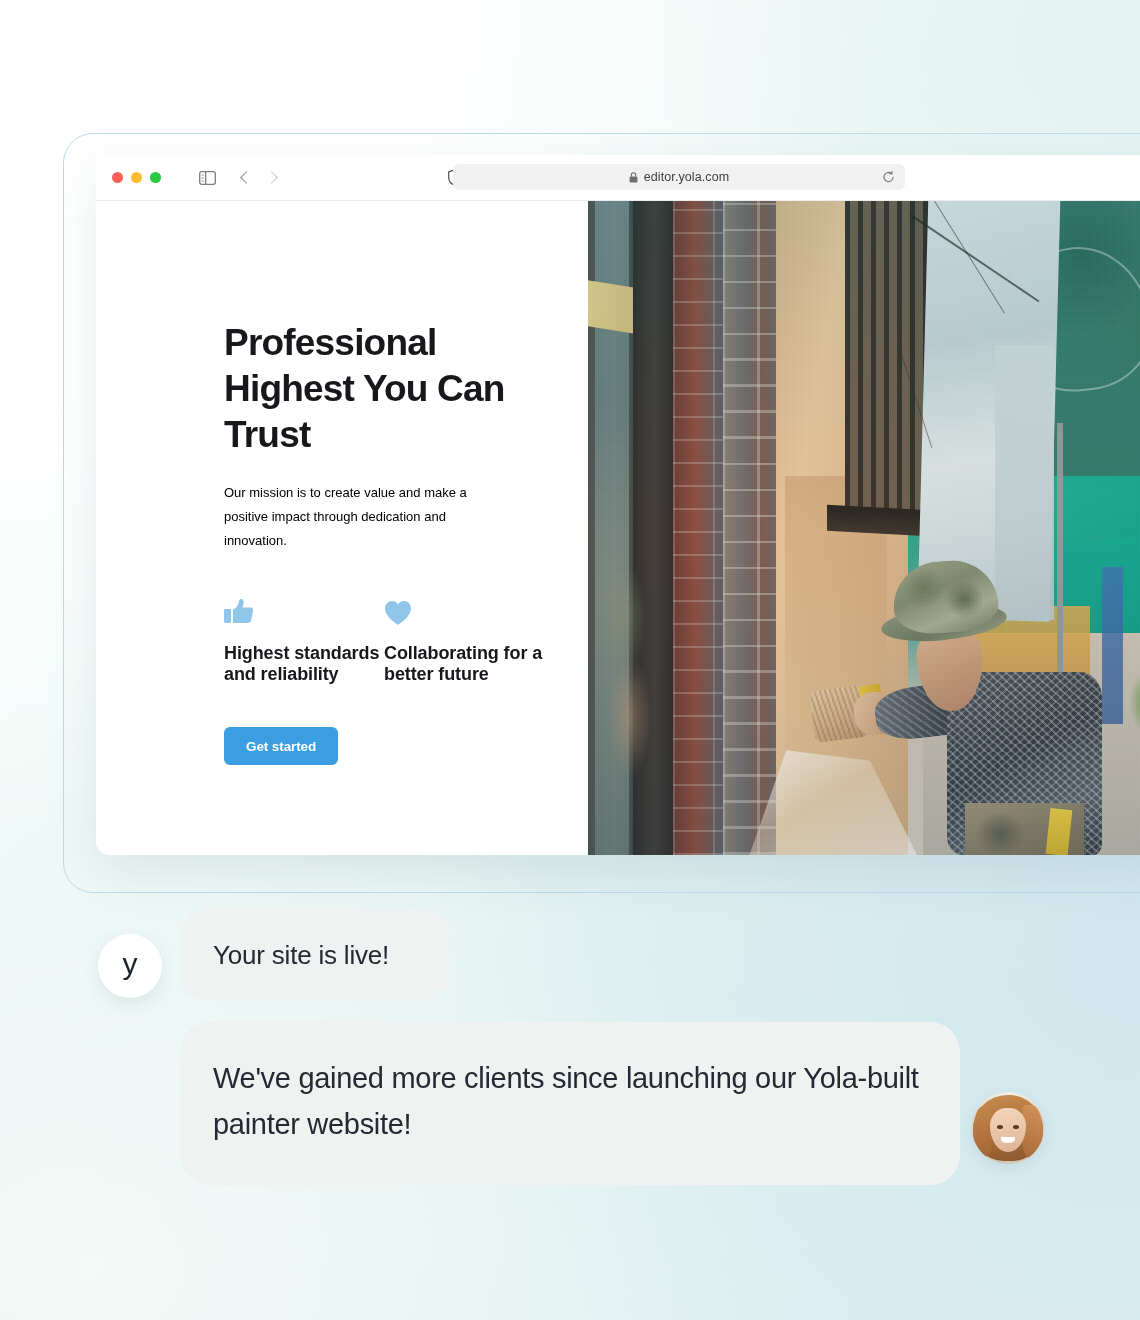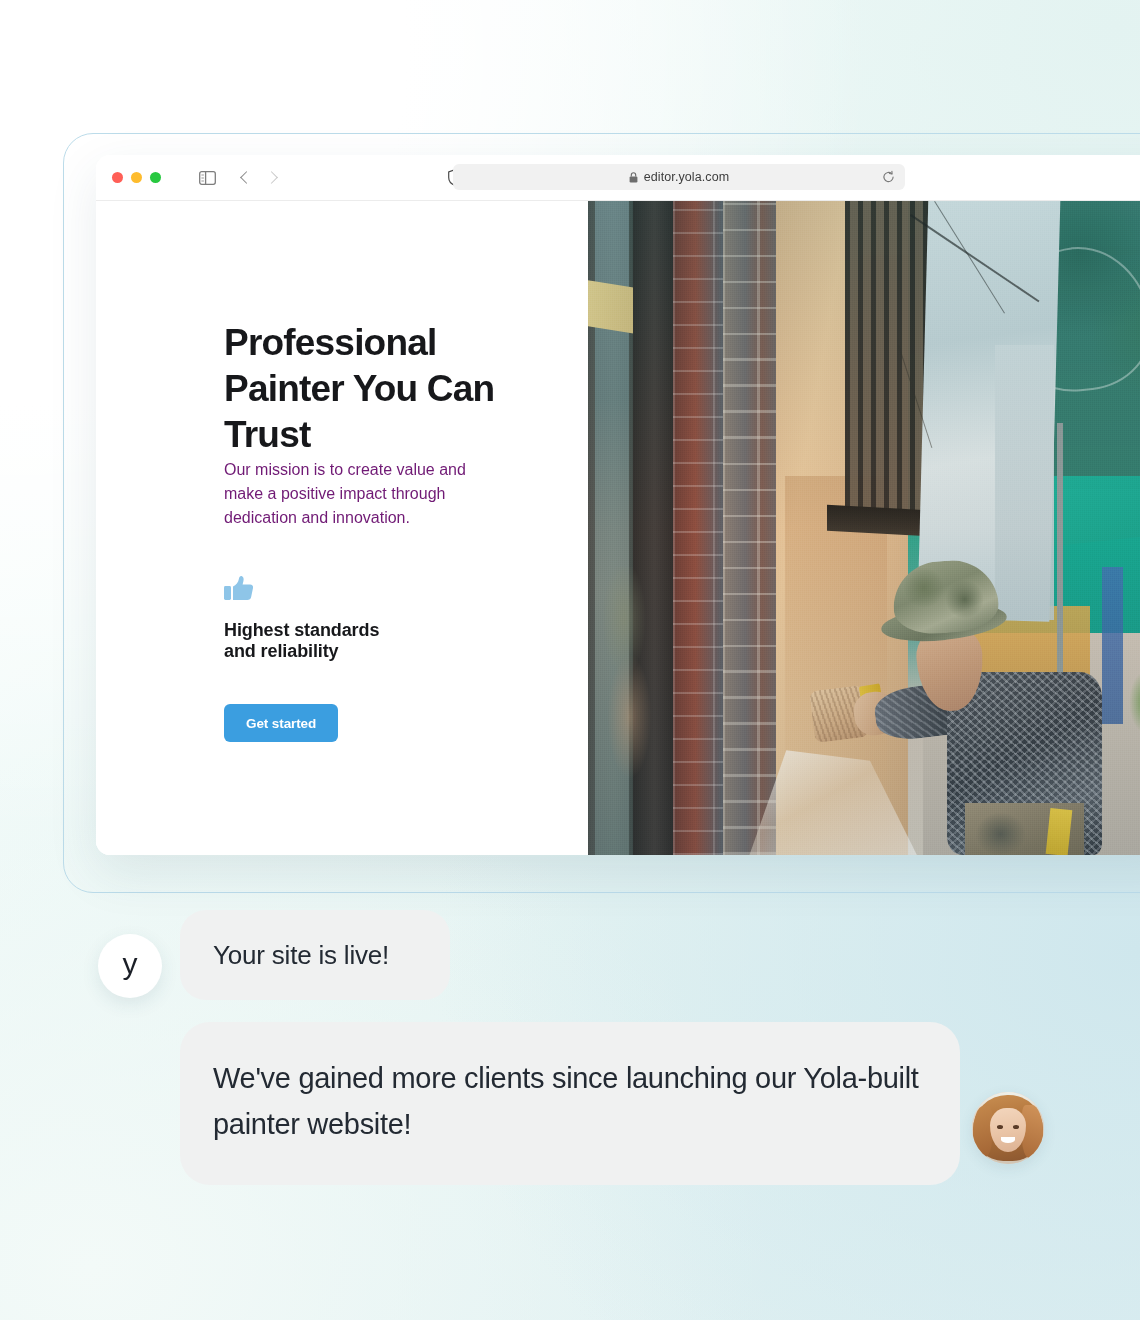--- a/index.html
+++ b/index.html
@@ -143,23 +143,24 @@
 
   .hero-title {
     font-size: 37px;
     line-height: 46px;
     font-weight: 700;
     letter-spacing: -0.8px;
     color: #17181b;
   }
 
   .hero-sub {
-    font-size: 16px;
+    margin-top: 23px;
+    font-size: 13px;
     line-height: 24px;
-    color: #701a75;
+    color: #000000;
     width: 280px;
   }
 
   .features {
     margin-top: 43px;
     display: flex;
     gap: 0;
   }
   .feature { width: 163px; }
   .feature-icon { height: 30px; display: flex; align-items: flex-end; }
@@ -577,36 +578,44 @@
           </svg>
         </span>
       </div>
     </div>
 
     <div class="site">
 
       <div class="site-left">
         <div class="hero-copy">
 
-          <h1 class="hero-title">Professional Painter You Can Trust</h1>
+          <h1 class="hero-title">Professional Highest You Can Trust</h1>
 
           <p class="hero-sub">Our mission is to create value and make a positive impact through dedication and innovation.</p>
 
           <div class="features">
 
             <div class="feature">
               <div class="feature-icon">
                 <svg width="30" height="28" viewBox="0 0 30 28">
                   <rect x="0" y="11" width="7" height="14" rx="1.4" fill="#8ec5e8"></rect>
                   <path d="M9 25 V11.5 C12 10.4 14.4 7.6 15 3.6 C15.3 1.4 16.6 0.6 18 1.2 C19.5 1.9 20 3.6 19.4 6.2 L18.6 9.6 H26 C28.2 9.6 29.4 11 29 13 L27.2 21.8 C26.8 24 25.4 25 23.3 25 Z" fill="#8ec5e8"></path>
                 </svg>
               </div>
               <div class="feature-label">Highest standards and reliability</div>
             </div>
 
+            <div class="feature">
+              <div class="feature-icon">
+                <svg width="28" height="26" viewBox="0 0 28 26">
+                  <path d="M14 25 C14 25 1 17 1 8.6 C1 4.1 4.3 1 8.1 1 C10.8 1 12.9 2.4 14 4.6 C15.1 2.4 17.2 1 19.9 1 C23.7 1 27 4.1 27 8.6 C27 17 14 25 14 25 Z" fill="#8ec5e8"></path>
+                </svg>
+              </div>
+              <div class="feature-label">Collaborating for a better future</div>
+            </div>
 
           </div>
 
           <button class="cta-button">Get started</button>
         </div>
       </div>
 
       <div class="site-photo">
         <div class="ph ph-bg"></div>
         <div class="ph ph-trees"></div>

